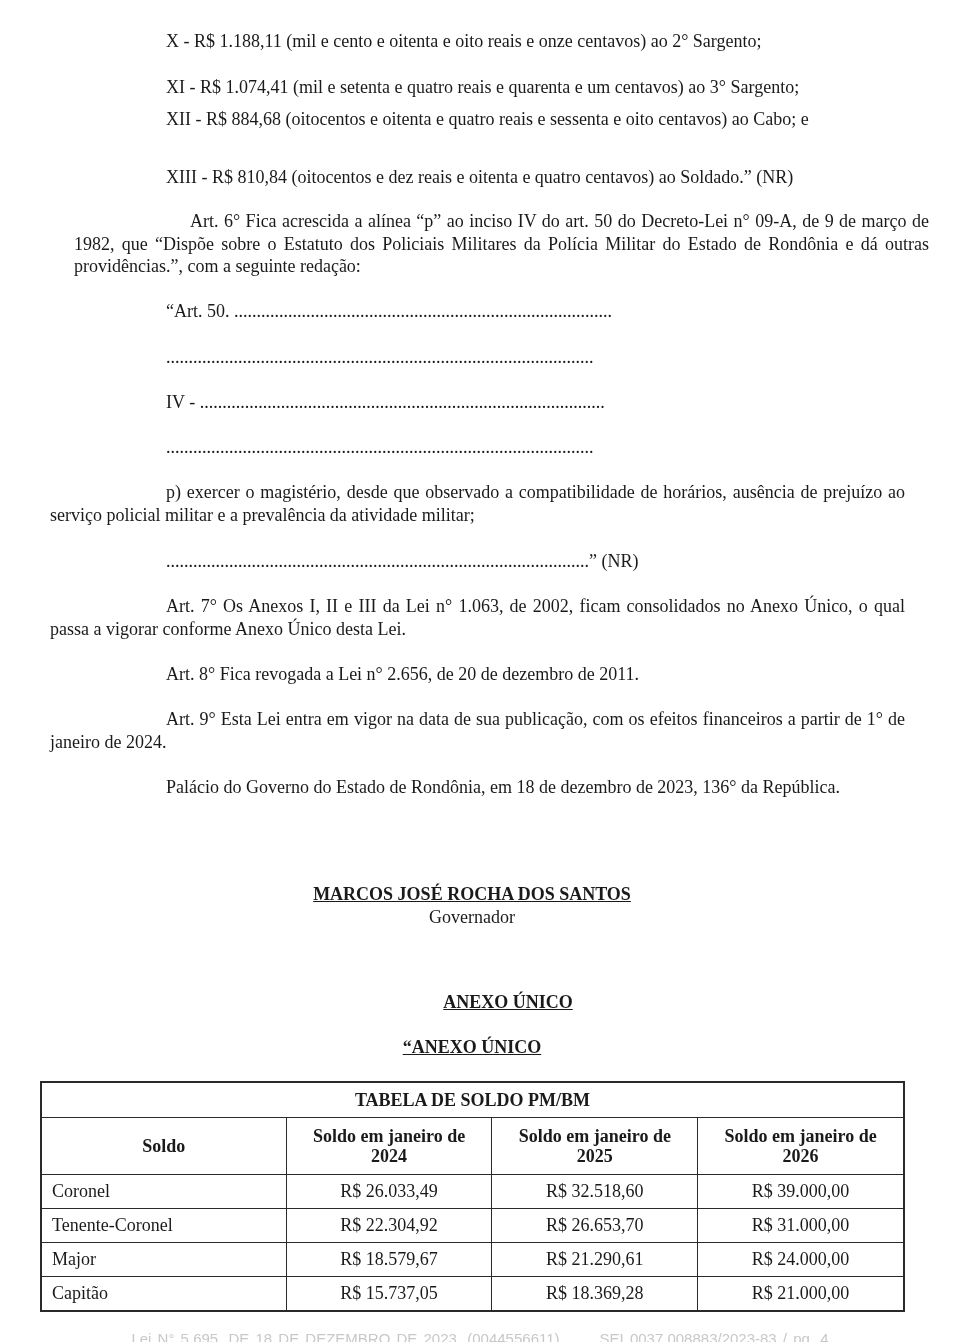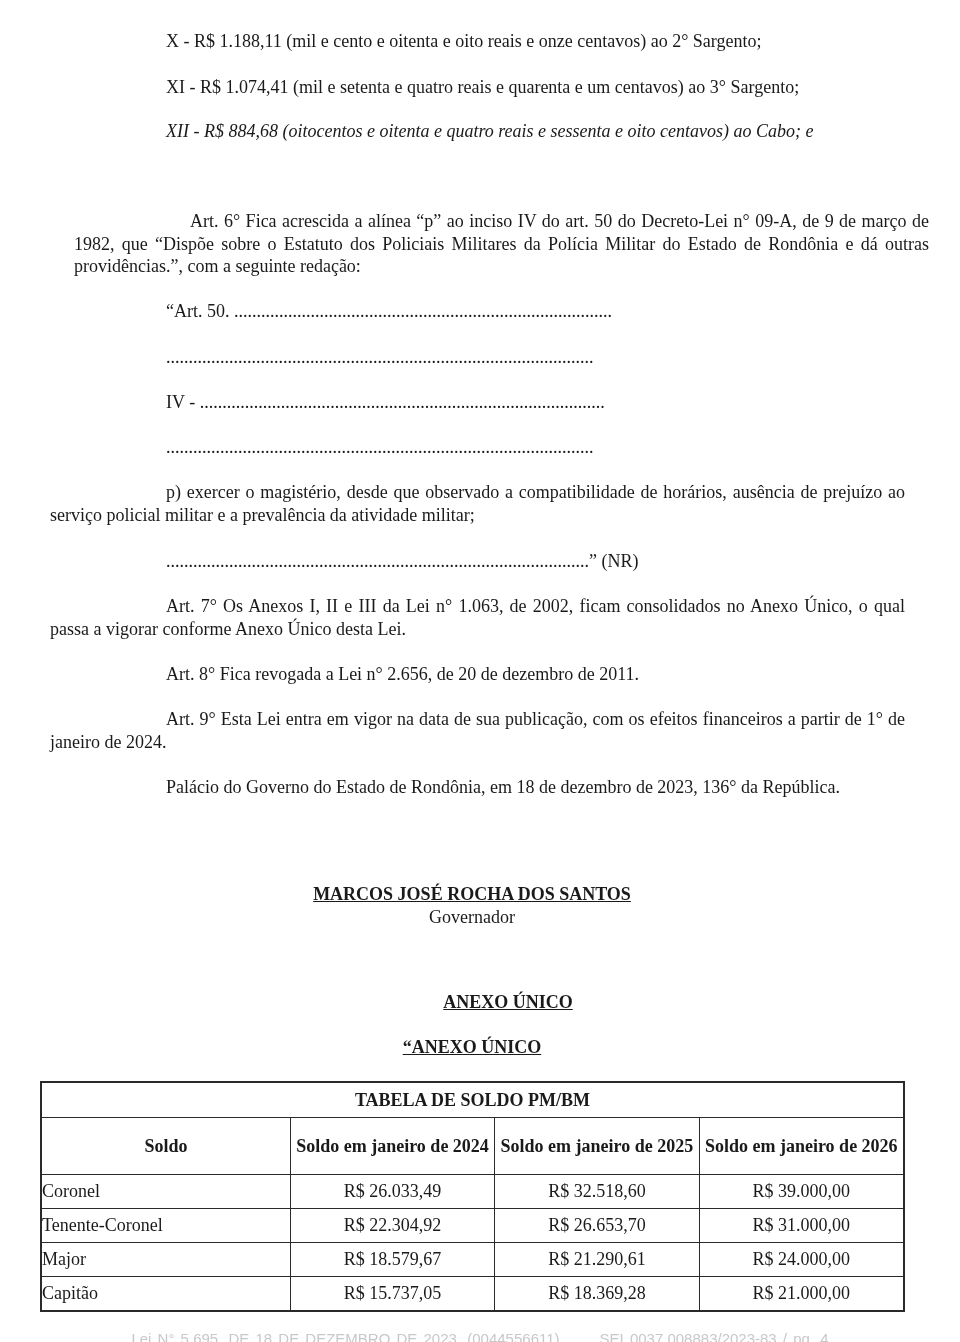--- a/index.html
+++ b/index.html
@@ -15,42 +15,43 @@
   .dots { letter-spacing: 0; }
   .center { position: absolute; left: 0; width: 944px; text-align: center; }
   .bold { font-weight: bold; text-decoration: underline; }
 
   table.soldo {
     position: absolute; left: 40px; top: 1081px; width: 865px;
     border-collapse: collapse; font-size: 18px;
     border: 2px solid #2a2a2a;
   }
   table.soldo td, table.soldo th {
-    border: 1.5px solid #2a2a2a; padding: 0 0; height: 33px;
+    border: 1.5px solid #2a2a2a; padding: 0 10px; height: 33px;
   }
   table.soldo th { font-weight: bold; text-align: center; line-height: 20px; }
   table.soldo th.title { height: 34px; }
   table.soldo th.colhead { height: 56px; }
   table.soldo td.cargo { text-align: left; width: 234px; }
   table.soldo td.val { text-align: center; width: 192px; }
   .footer {
     position: absolute; top: 1330px; left: 0; width: 960px; text-align: center;
     font-family: "Liberation Sans", "DejaVu Sans", sans-serif; font-size: 15px;
     color: #c8c8c8; white-space: nowrap; word-spacing: 2px;
   }
   .footer .gap { display: inline-block; width: 40px; }
 </style>
 </head>
 <body>
 
 <div class="page">
 
   <div class="line indent" style="top:30px;">X - R$ 1.188,11 (mil e cento e oitenta e oito reais e onze centavos) ao 2° Sargento;</div>
   <div class="line indent" style="top:76px;">XI - R$ 1.074,41 (mil e setenta e quatro reais e quarenta e um centavos) ao 3° Sargento;</div>
-  <div class="line indent" style="top:120px;font-style:italic;">XII - R$ 884,68 (oitocentos e oitenta e quatro reais e sessenta e oito centavos) ao Cabo; e</div>
+  <div class="line indent" style="top:108px;">XII - R$ 884,68 (oitocentos e oitenta e quatro reais e sessenta e oito centavos) ao Cabo; e</div>
+  <div class="line indent" style="top:166px;">XIII - R$ 810,84 (oitocentos e dez reais e oitenta e quatro centavos) ao Soldado.” (NR)</div>
 
   <div class="para" style="top:210px; text-indent:116px;margin-left:24px;">Art. 6°  Fica acrescida a alínea “p” ao inciso IV do art. 50 do Decreto-Lei n° 09-A, de 9 de março de 1982, que “Dispõe sobre o Estatuto dos Policiais Militares da Polícia Militar do Estado de Rondônia e dá outras providências.”, com a seguinte redação:</div>
 
   <div class="line indent dots" style="top:300px;">“Art. 50. ....................................................................................</div>
   <div class="line indent dots" style="top:346px;">...............................................................................................</div>
   <div class="line indent dots" style="top:391px;">IV - ..........................................................................................</div>
   <div class="line indent dots" style="top:436px;">...............................................................................................</div>
 
   <div class="para" style="top:481px; text-indent:116px;">p) exercer o magistério, desde que observado a compatibilidade de horários, ausência de prejuízo ao serviço policial militar e a prevalência da atividade militar;</div>
 

